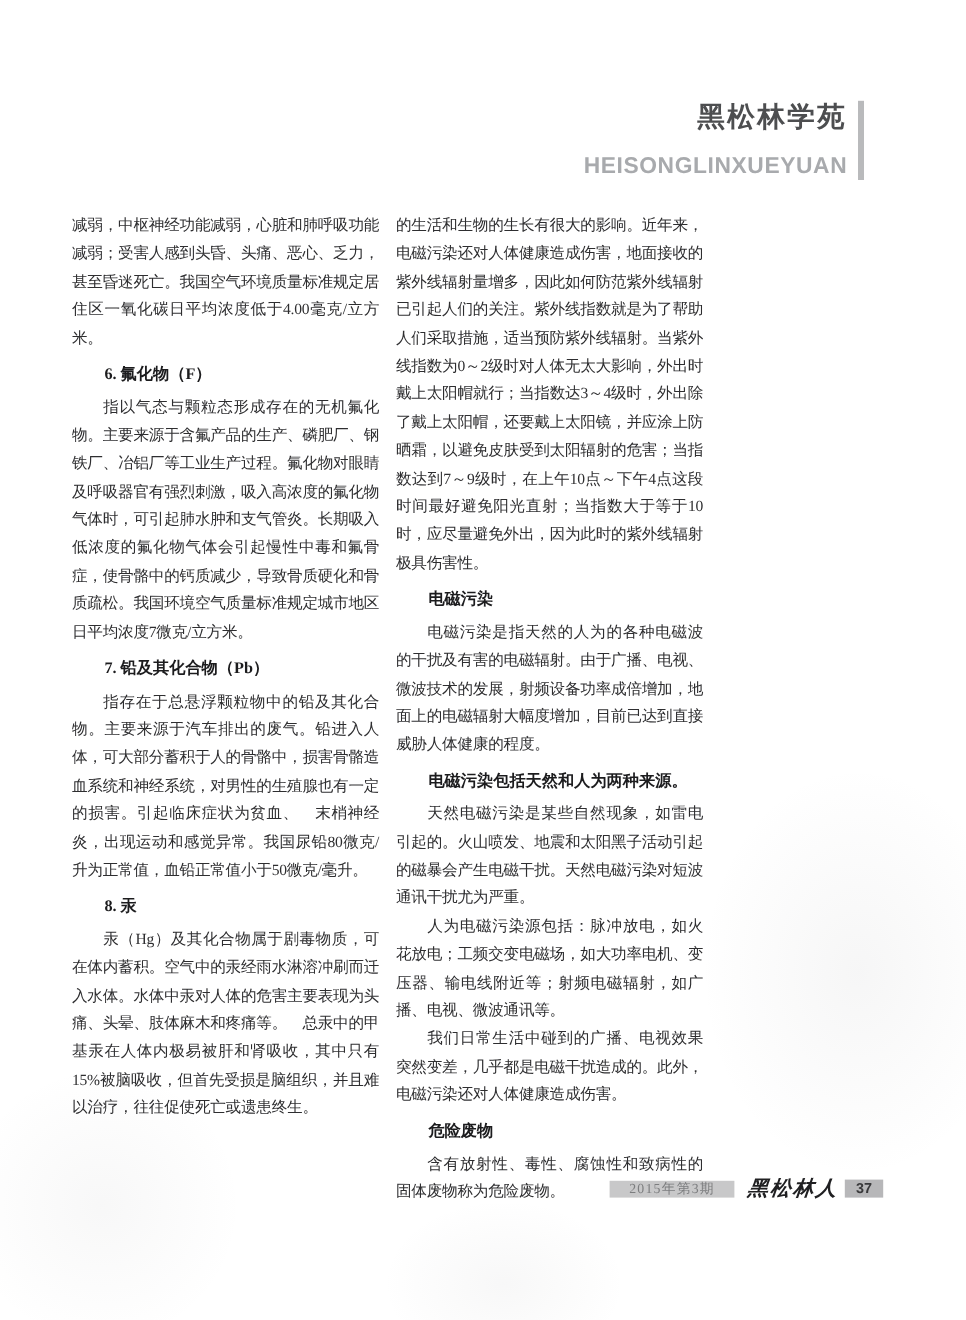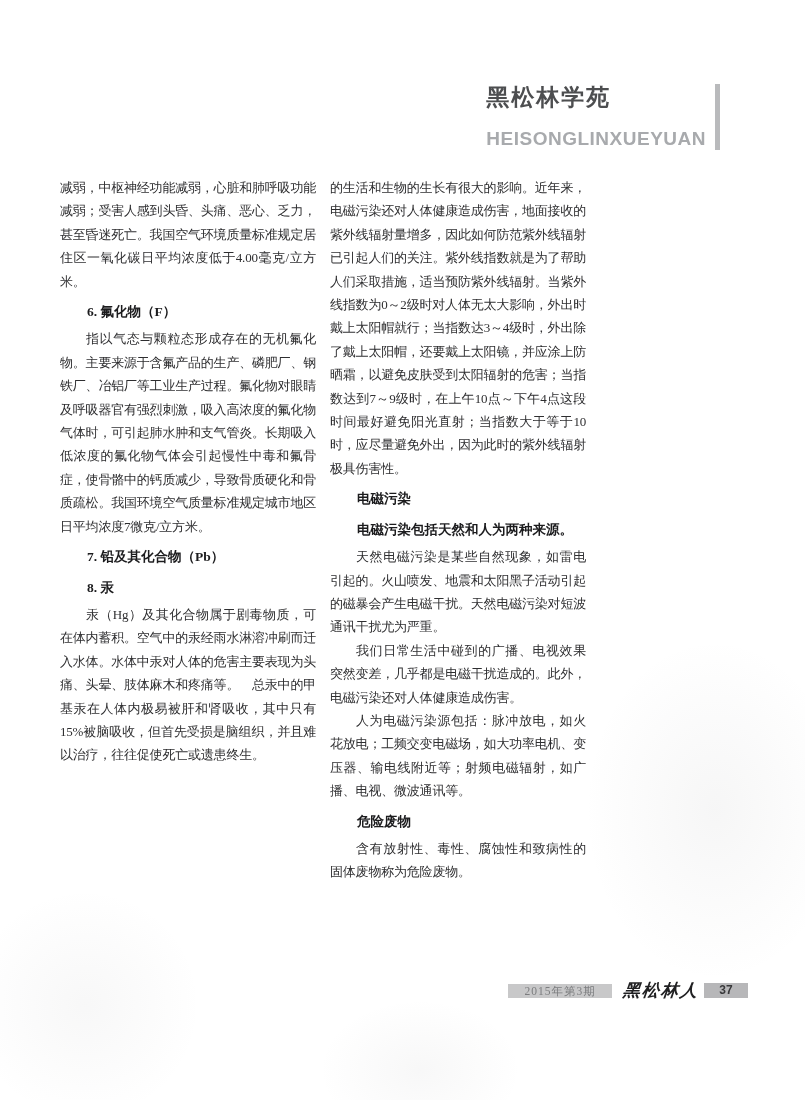--- a/index.html
+++ b/index.html
@@ -17,21 +17,21 @@
   .wm { position: absolute; border-radius: 50%; pointer-events: none; }
   .wm-right   { right: -40px; top: 640px; width: 260px; height: 340px;
                 background: radial-gradient(closest-side, rgba(130,130,132,0.07), rgba(130,130,132,0.0)); }
   .wm-bottomleft { left: -30px; top: 890px; width: 230px; height: 230px;
                 background: radial-gradient(closest-side, rgba(130,130,132,0.06), rgba(130,130,132,0.0)); }
   .wm-bottomcenter { left: 320px; top: 1000px; width: 200px; height: 140px;
                 background: radial-gradient(closest-side, rgba(130,130,132,0.06), rgba(130,130,132,0.0)); }
 
   
   .header { position: absolute; top: 84px; right: 85px; display: flex; align-items: stretch; }
-  .header-text { text-align: left; }
+  .header-text { text-align: right; }
   .header-cn {
     font-family: "Liberation Sans", "DejaVu Sans", sans-serif;
     font-size: 23px; font-weight: bold; color: #4d4e50;
     letter-spacing: 2px; line-height: 26px;
   }
   .header-en {
     font-family: "Liberation Sans", "DejaVu Sans", sans-serif;
     font-size: 19px; font-weight: 600; color: #a8aaad;
     letter-spacing: 0.5px; line-height: 22px; margin-top: 18px;
   }
@@ -80,21 +80,21 @@
   }
   .logo-calligraphy {
     margin-left: 8px; width: 82px;
     font-family: "DejaVu Serif", serif;
     font-style: italic; font-weight: bold;
     font-size: 17px; color: #202022;
     letter-spacing: 2px; transform: skewX(-6deg);
     white-space: nowrap; text-align: center;
   }
   .page-num {
-    margin-left: 2px; width: 44px; height: 15px; background: #b7b7b9;
+    margin-left: 2px; width: 32px; height: 15px; background: #b7b7b9;
     color: #39393b; font-size: 12px; font-weight: bold;
     line-height: 15px; text-align: center;
     font-family: "Liberation Sans", sans-serif;
   }
 </style>
 </head>
 <body>
 
 <div class="page">
 
@@ -110,31 +110,33 @@
     <div class="header-bar"></div>
   </div>
 
   <div class="columns">
 
     <section class="col col-left">
       <p class="para noindent">减弱，中枢神经功能减弱，心脏和肺呼吸功能减弱；受害人感到头昏、头痛、恶心、乏力，甚至昏迷死亡。我国空气环境质量标准规定居住区一氧化碳日平均浓度低于4.00毫克/立方米。</p>
       <h3 class="sec">6. 氟化物（F）</h3>
       <p class="para">指以气态与颗粒态形成存在的无机氟化物。主要来源于含氟产品的生产、磷肥厂、钢铁厂、冶铝厂等工业生产过程。氟化物对眼睛及呼吸器官有强烈刺激，吸入高浓度的氟化物气体时，可引起肺水肿和支气管炎。长期吸入低浓度的氟化物气体会引起慢性中毒和氟骨症，使骨骼中的钙质减少，导致骨质硬化和骨质疏松。我国环境空气质量标准规定城市地区日平均浓度7微克/立方米。</p>
       <h3 class="sec">7. 铅及其化合物（Pb）</h3>
+      <p class="para">指存在于总悬浮颗粒物中的铅及其化合物。主要来源于汽车排出的废气。铅进入人体，可大部分蓄积于人的骨骼中，损害骨骼造血系统和神经系统，对男性的生殖腺也有一定的损害。引起临床症状为贫血、　末梢神经炎，出现运动和感觉异常。我国尿铅80微克/升为正常值，血铅正常值小于50微克/毫升。</p>
       <h3 class="sec">8. 汞</h3>
       <p class="para">汞（Hg）及其化合物属于剧毒物质，可在体内蓄积。空气中的汞经雨水淋溶冲刷而迁入水体。水体中汞对人体的危害主要表现为头痛、头晕、肢体麻木和疼痛等。　总汞中的甲基汞在人体内极易被肝和肾吸收，其中只有15%被脑吸收，但首先受损是脑组织，并且难以治疗，往往促使死亡或遗患终生。</p>
     </section>
 
     <section class="col col-right">
       <p class="para noindent">的生活和生物的生长有很大的影响。近年来，电磁污染还对人体健康造成伤害，地面接收的紫外线辐射量增多，因此如何防范紫外线辐射已引起人们的关注。紫外线指数就是为了帮助人们采取措施，适当预防紫外线辐射。当紫外线指数为0～2级时对人体无太大影响，外出时戴上太阳帽就行；当指数达3～4级时，外出除了戴上太阳帽，还要戴上太阳镜，并应涂上防晒霜，以避免皮肤受到太阳辐射的危害；当指数达到7～9级时，在上午10点～下午4点这段时间最好避免阳光直射；当指数大于等于10时，应尽量避免外出，因为此时的紫外线辐射极具伤害性。</p>
       <h3 class="sec">电磁污染</h3>
+      <p class="para">电磁污染是指天然的人为的各种电磁波的干扰及有害的电磁辐射。由于广播、电视、微波技术的发展，射频设备功率成倍增加，地面上的电磁辐射大幅度增加，目前已达到直接威胁人体健康的程度。</p>
       <h3 class="sec">电磁污染包括天然和人为两种来源。</h3>
       <p class="para">天然电磁污染是某些自然现象，如雷电引起的。火山喷发、地震和太阳黑子活动引起的磁暴会产生电磁干扰。天然电磁污染对短波通讯干扰尤为严重。</p>
+      <p class="para">人为电磁污染源包括：脉冲放电，如火花放电；工频交变电磁场，如大功率电机、变压器、输电线附近等；射频电磁辐射，如广播、电视、微波通讯等。</p>
       <p class="para">我们日常生活中碰到的广播、电视效果突然变差，几乎都是电磁干扰造成的。此外，电磁污染还对人体健康造成伤害。</p>
-      <p class="para">人为电磁污染源包括：脉冲放电，如火花放电；工频交变电磁场，如大功率电机、变压器、输电线附近等；射频电磁辐射，如广播、电视、微波通讯等。</p>
       <h3 class="sec">危险废物</h3>
       <p class="para">含有放射性、毒性、腐蚀性和致病性的固体废物称为危险废物。</p>
     </section>
 
   </div>
 
   <div class="footer">
     <div class="issue-bar">2015年第3期</div>
     <div class="logo-calligraphy">黑松林人</div>
     <div class="page-num">37</div>

